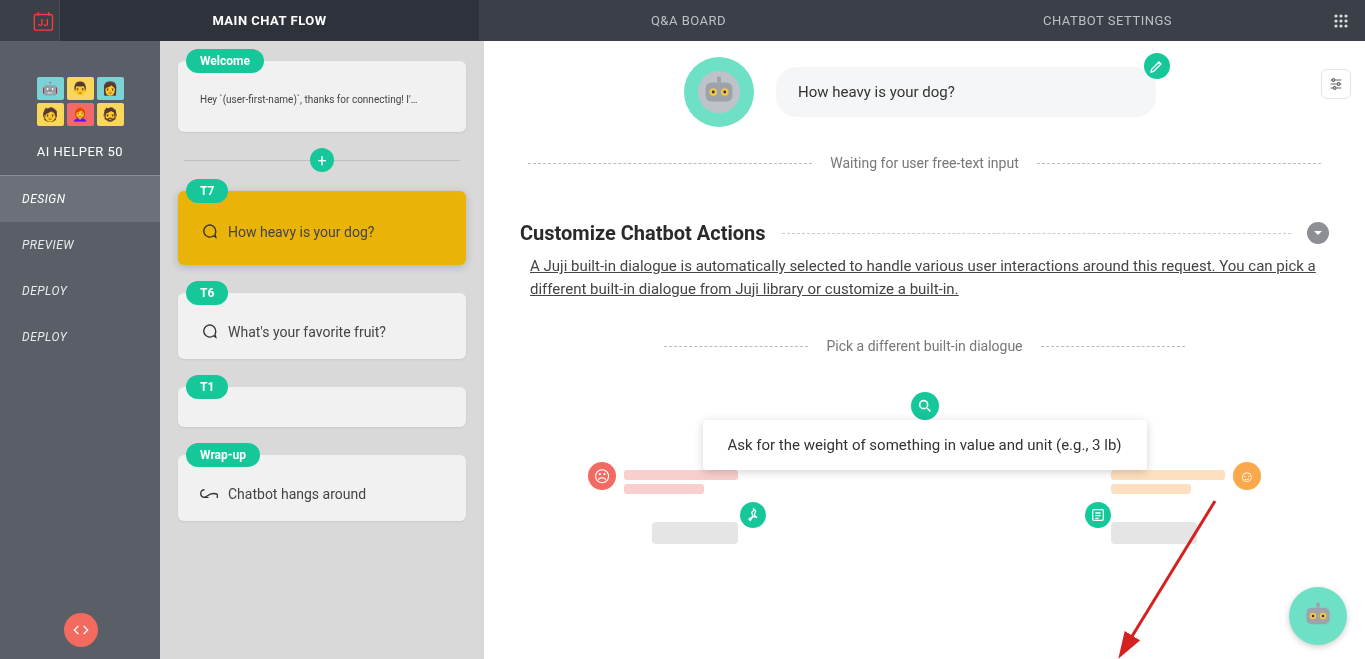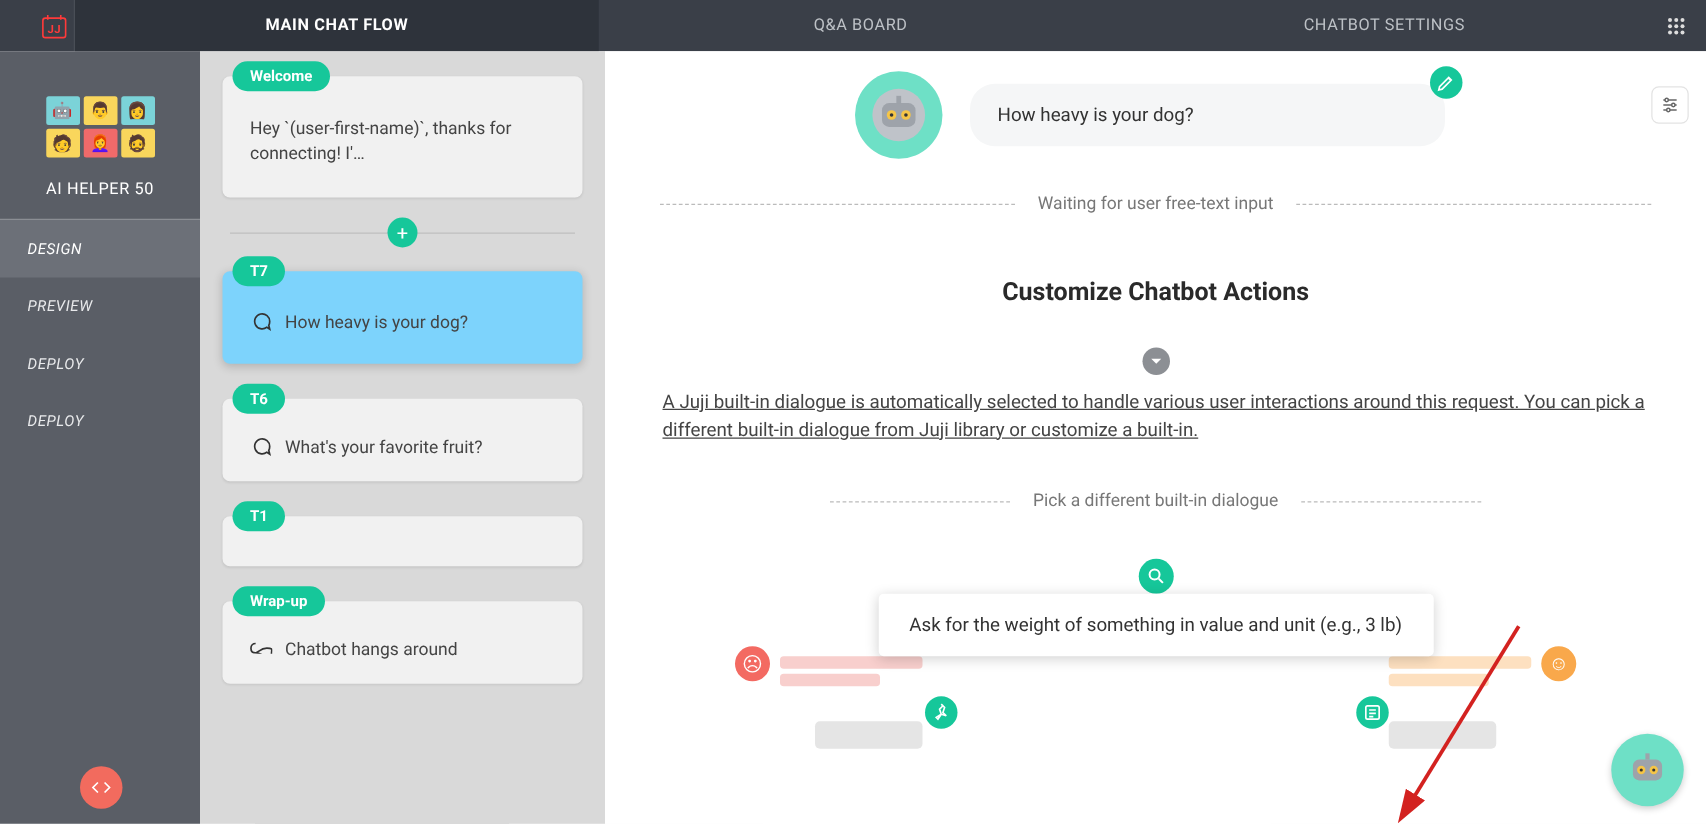--- a/index.html
+++ b/index.html
@@ -20,45 +20,45 @@
   .avatar-grid .av { width: 27px; height: 23px; background: #7bd3d8; border-radius: 2px; display:flex; align-items:center; justify-content:center; font-size:13px; }
   .bot-name { text-align: center; font-size: 13px; letter-spacing: .5px; color: #fff; padding-bottom: 16px; margin: 0 14px; }
   .bot-sep { border-top: 1px solid rgba(255,255,255,.3); margin: 0 0 0 0; }
   .nav-item { padding: 16px 22px; font-size: 12px; letter-spacing: .5px; cursor: pointer; color: #e9eaec; font-style: italic; }
   .nav-item.active { background: #6c7078; color: #fff; }
   .code-fab { position: absolute; left: 64px; bottom: 12px; width: 34px; height: 34px; border-radius: 50%; background: #F26B5E; display:flex; align-items:center; justify-content:center; color:#fff; cursor:pointer; }
 
   
   .flow-col { position: absolute; top: 41px; left: 160px; bottom: 0; width: 324px; background: #d9d9d9; padding: 12px 18px; overflow: hidden; }
   .flow-card { position: relative; background: #f1f1f1; border-radius: 6px; padding: 32px 22px 24px 22px; margin-bottom: 28px; box-shadow: 0 1px 2px rgba(0,0,0,.08); }
-  .flow-card.selected { background: #7dd3fc; box-shadow: 0 2px 8px rgba(0,0,0,.18); }
+  .flow-card.selected { background: #eab308; box-shadow: 0 2px 8px rgba(0,0,0,.18); }
   .flow-card .pill { position: absolute; top: -12px; left: 8px; background: #16c79a; color: #fff; font-size: 12px; font-weight: 700; padding: 5px 14px; border-radius: 14px; }
   .flow-card .body-row { display:flex; align-items:center; gap:10px; color:#444; font-size:14px; }
   .flow-card .body-row .icn { width:18px; height:18px; color:#333; flex-shrink:0; }
-  .flow-card .body-text { color:#444; font-size:14px; line-height:1.45; }
+  .flow-card .body-text { color:#444; font-size:10px; line-height:1.45; }
   .flow-divider { position: relative; height: 1px; background:#bfbfbf; margin: 18px 6px 30px; }
   .flow-divider .plus { position:absolute; left:50%; top:50%; transform:translate(-50%,-50%); width:24px; height:24px; border-radius:50%; background:#16c79a; color:#fff; display:flex; align-items:center; justify-content:center; font-size:16px; cursor:pointer; }
   .flow-card.stub { padding: 12px 22px; min-height: 40px; }
   .flow-card.small { padding: 30px 22px 18px; }
 
   
   .main { position:absolute; top:41px; left:484px; right:0; bottom:0; background:#fff; overflow:hidden; }
   .settings-chip { position:absolute; top:28px; right:14px; width:30px; height:30px; border:1px solid #e3e3e3; border-radius:6px; display:flex; align-items:center; justify-content:center; color:#666; cursor:pointer; background:#fff; }
 
   .bot-msg-row { display:flex; align-items:center; gap:22px; margin: 16px 0 18px 200px; }
   .bot-avatar { width:70px; height:70px; border-radius:50%; background:#6ee0c6; display:flex; align-items:center; justify-content:center; position:relative; }
   .bot-avatar svg { width:46px; height:46px; }
   .msg-bubble { position:relative; background:#f5f6f7; padding: 16px 22px; border-radius: 20px; font-size:15px; color:#333; min-width:380px; }
   .edit-fab { position:absolute; top:-14px; right:-14px; width:26px; height:26px; border-radius:50%; background:#16c79a; display:flex; align-items:center; justify-content:center; color:#fff; cursor:pointer; }
 
   .dashed-row { display:flex; align-items:center; gap:18px; color:#888; margin: 28px 44px; }
   .dashed-row .dash { flex:1; border-top:1px dashed #bbb; }
   .dashed-row .txt { font-size:14px; color:#777; white-space:nowrap; }
 
-  .section-row { display:flex; align-items:center; gap:16px; margin: 50px 36px 8px; flex-direction: column; }
+  .section-row { display:flex; align-items:center; gap:16px; margin: 50px 36px 8px; }
   .section-row h2 { font-size:20px; color:#2a2a2a; font-weight:700; }
   .section-row .dash { flex:1; border-top:1px dashed #ccc; }
   .section-row .disc { width:22px; height:22px; border-radius:50%; background:#8c8f94; display:flex; align-items:center; justify-content:center; color:#fff; cursor:pointer; }
 
   .section-desc { margin: 10px 46px 0; font-size:15px; color:#444; line-height:1.5;text-decoration:underline; }
 
   .dashed-row.sub { margin: 38px 180px; }
 
   
   .graph { position:relative; margin: 0 36px; height: 160px; }

